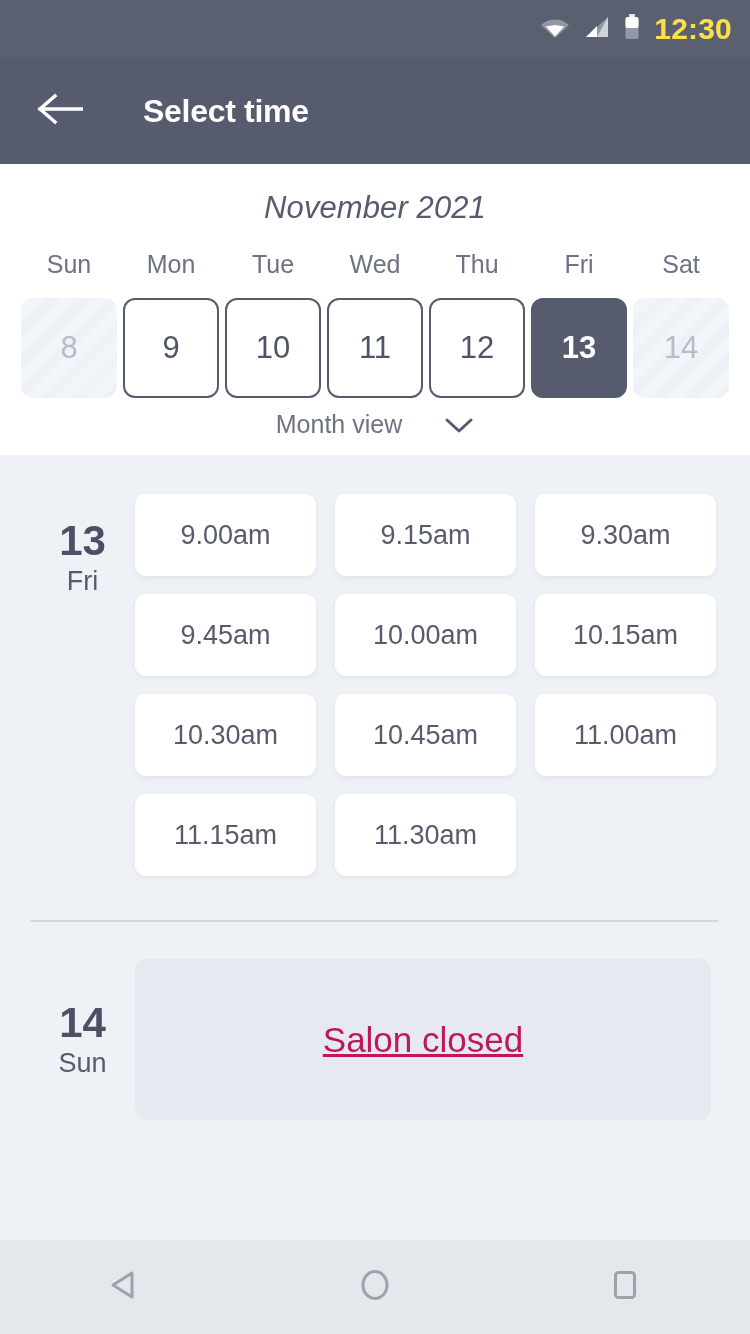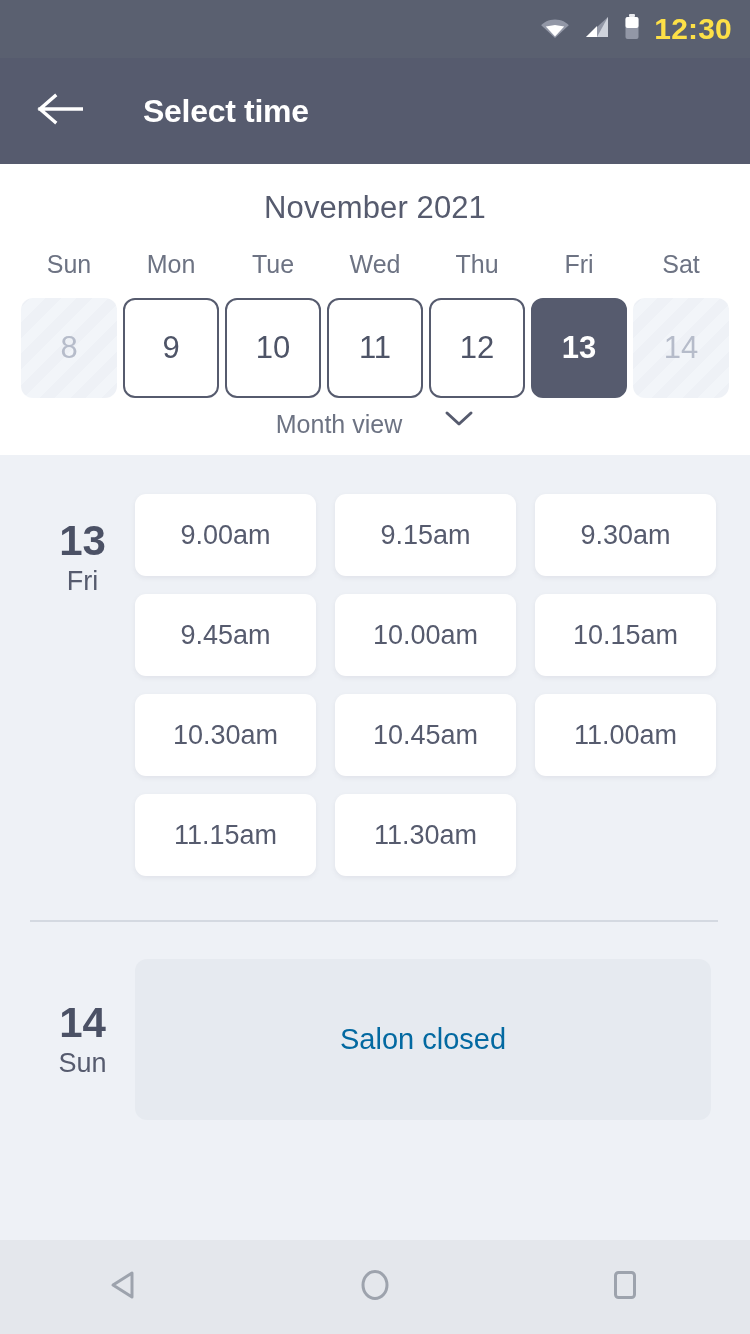--- a/index.html
+++ b/index.html
@@ -84,20 +84,21 @@
     flex: 0 0 auto;
     padding-top: 26px;
     padding-bottom: 16px;
   }
   .cal-month {
     text-align: center;
     font-size: 31px;
     color: #565b6e;
     letter-spacing: 0.1px;
     margin-bottom: 24px;
+    font-style: italic;
   }
   .cal-grid {
     display: grid;
     grid-template-columns: repeat(7, 1fr);
     padding: 0 18px;
   }
   .dow {
     text-align: center;
     font-size: 25px;
     color: #6d7383;
@@ -138,21 +139,21 @@
         -45deg,
         #eef1f6 0px,
         #eef1f6 11px,
         #f2f5f9 11px,
         #f2f5f9 22px);
     cursor: default;
   }
   .monthview {
     margin-top: 10px;
     display: flex;
-    align-items: flex-start;
+    align-items: flex-end;
     justify-content: center;
     gap: 42px;
     cursor: pointer;
   }
   .monthview-label {
     font-size: 25px;
     color: #6d7383;
   }
 
   
@@ -213,23 +214,24 @@
   }
 
   .closed-card {
     flex: 1 1 auto;
     height: 161px;
     background: #e6eaf0;
     border-radius: 12px;
     display: flex;
     align-items: center;
     justify-content: center;
-    font-size: 29px;
-    color: #0369a1;
+    font-size: 35px;
+    color: #be185d;
     margin-right: 39px;
+    text-decoration: underline;
   }
   .day-block.closed { padding-top: 37px; }
   .day-block.closed .day-label { padding-top: 42px; }
 
   
   .navbar {
     height: 94px;
     background: #e4e7ec;
     display: flex;
     align-items: center;

